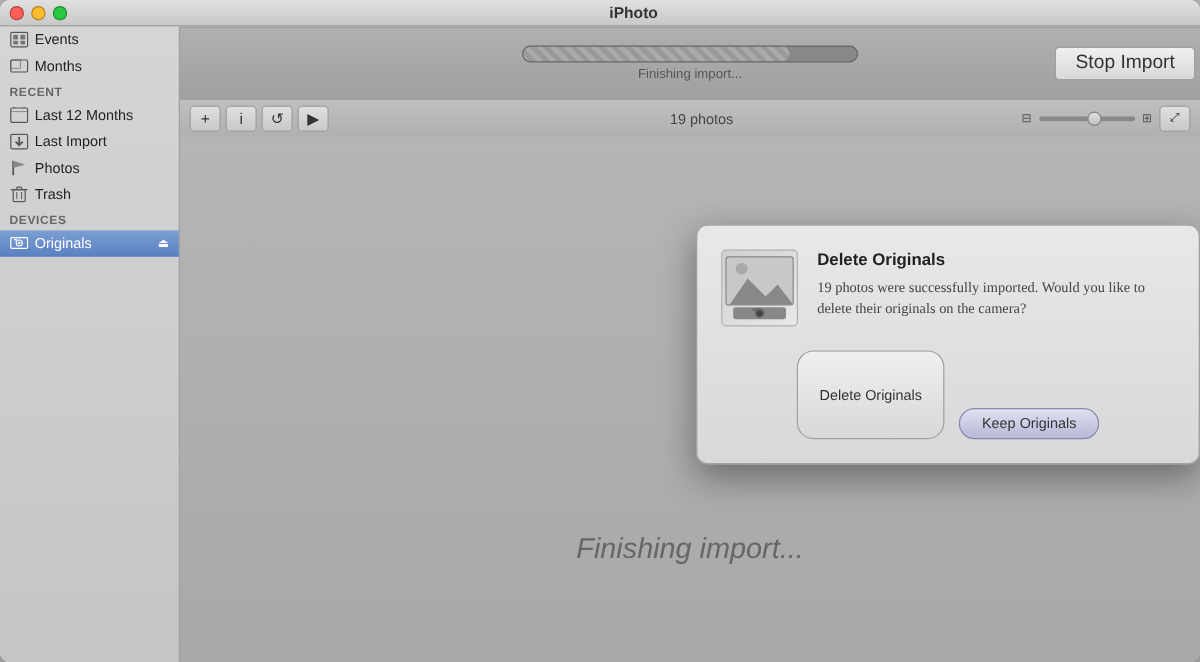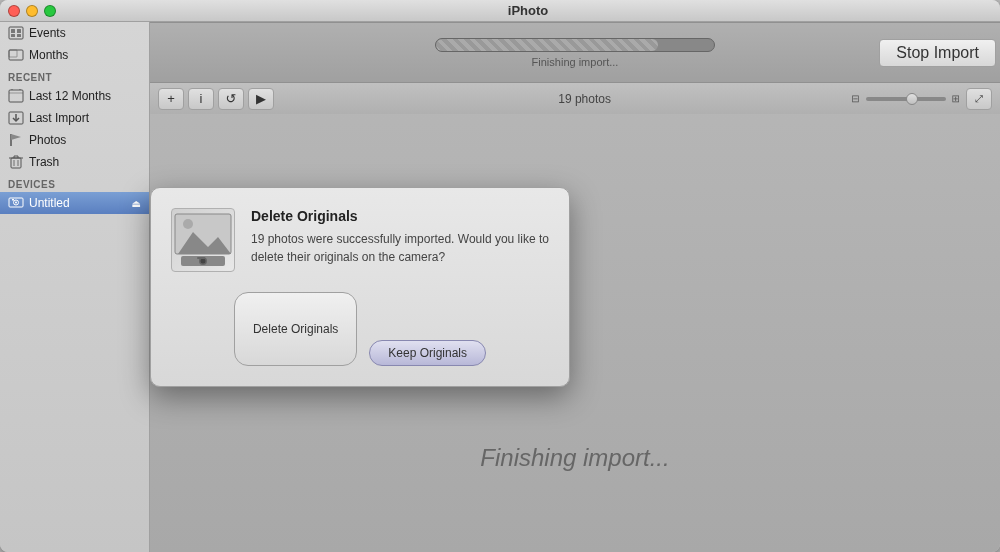--- a/index.html
+++ b/index.html
@@ -260,21 +260,21 @@
       top: -4px;
       left: 50%;
     }
 
     
     .modal-overlay {
       position: absolute;
       top: 0; left: 0; right: 0; bottom: 0;
       display: flex;
       align-items: center;
-      justify-content: flex-start;
+      justify-content: flex-end;
       z-index: 10;
     }
 
     .modal {
       width: 420px;
       background: linear-gradient(to bottom, #e8e8e8, #d8d8d8);
       border-radius: 10px;
       border: 1px solid #a0a0a0;
       box-shadow: 0 10px 30px rgba(0,0,0,0.4);
       padding: 20px;
@@ -316,20 +316,21 @@
       font-size: 14px;
       font-weight: bold;
       color: #222;
       margin-bottom: 6px;
     }
 
     .modal-body {
       font-size: 12px;
       color: #444;
       line-height: 1.5;
+      font-family: Liberation Serif, serif;
     }
 
     .modal-buttons {
       display: flex;
       justify-content: center;
       gap: 12px;
     }
 
     .modal-btn {
       padding: 5px 18px;
@@ -448,21 +449,21 @@
 
       <div class="sidebar-item selected">
         <div class="sidebar-icon">
           <svg width="16" height="14" viewBox="0 0 16 14">
             <rect x="1" y="2" width="14" height="9" rx="1" fill="none" stroke="white" stroke-width="1"></rect>
             <circle cx="8" cy="6.5" r="2.5" fill="none" stroke="white" stroke-width="1"></circle>
             <circle cx="8" cy="6.5" r="1" fill="white"></circle>
             <rect x="4" y="3" width="2" height="1.5" rx="0.3" fill="white"></rect>
           </svg>
         </div>
-        <span>Untitled</span>
+        <span>Originals</span>
         <span class="eject-badge">⏏</span>
       </div>
     </div>
 
     <div class="content-area">
 
       <div class="modal-overlay">
         <div class="modal">
           <div class="modal-header">
             <div class="modal-icon">

